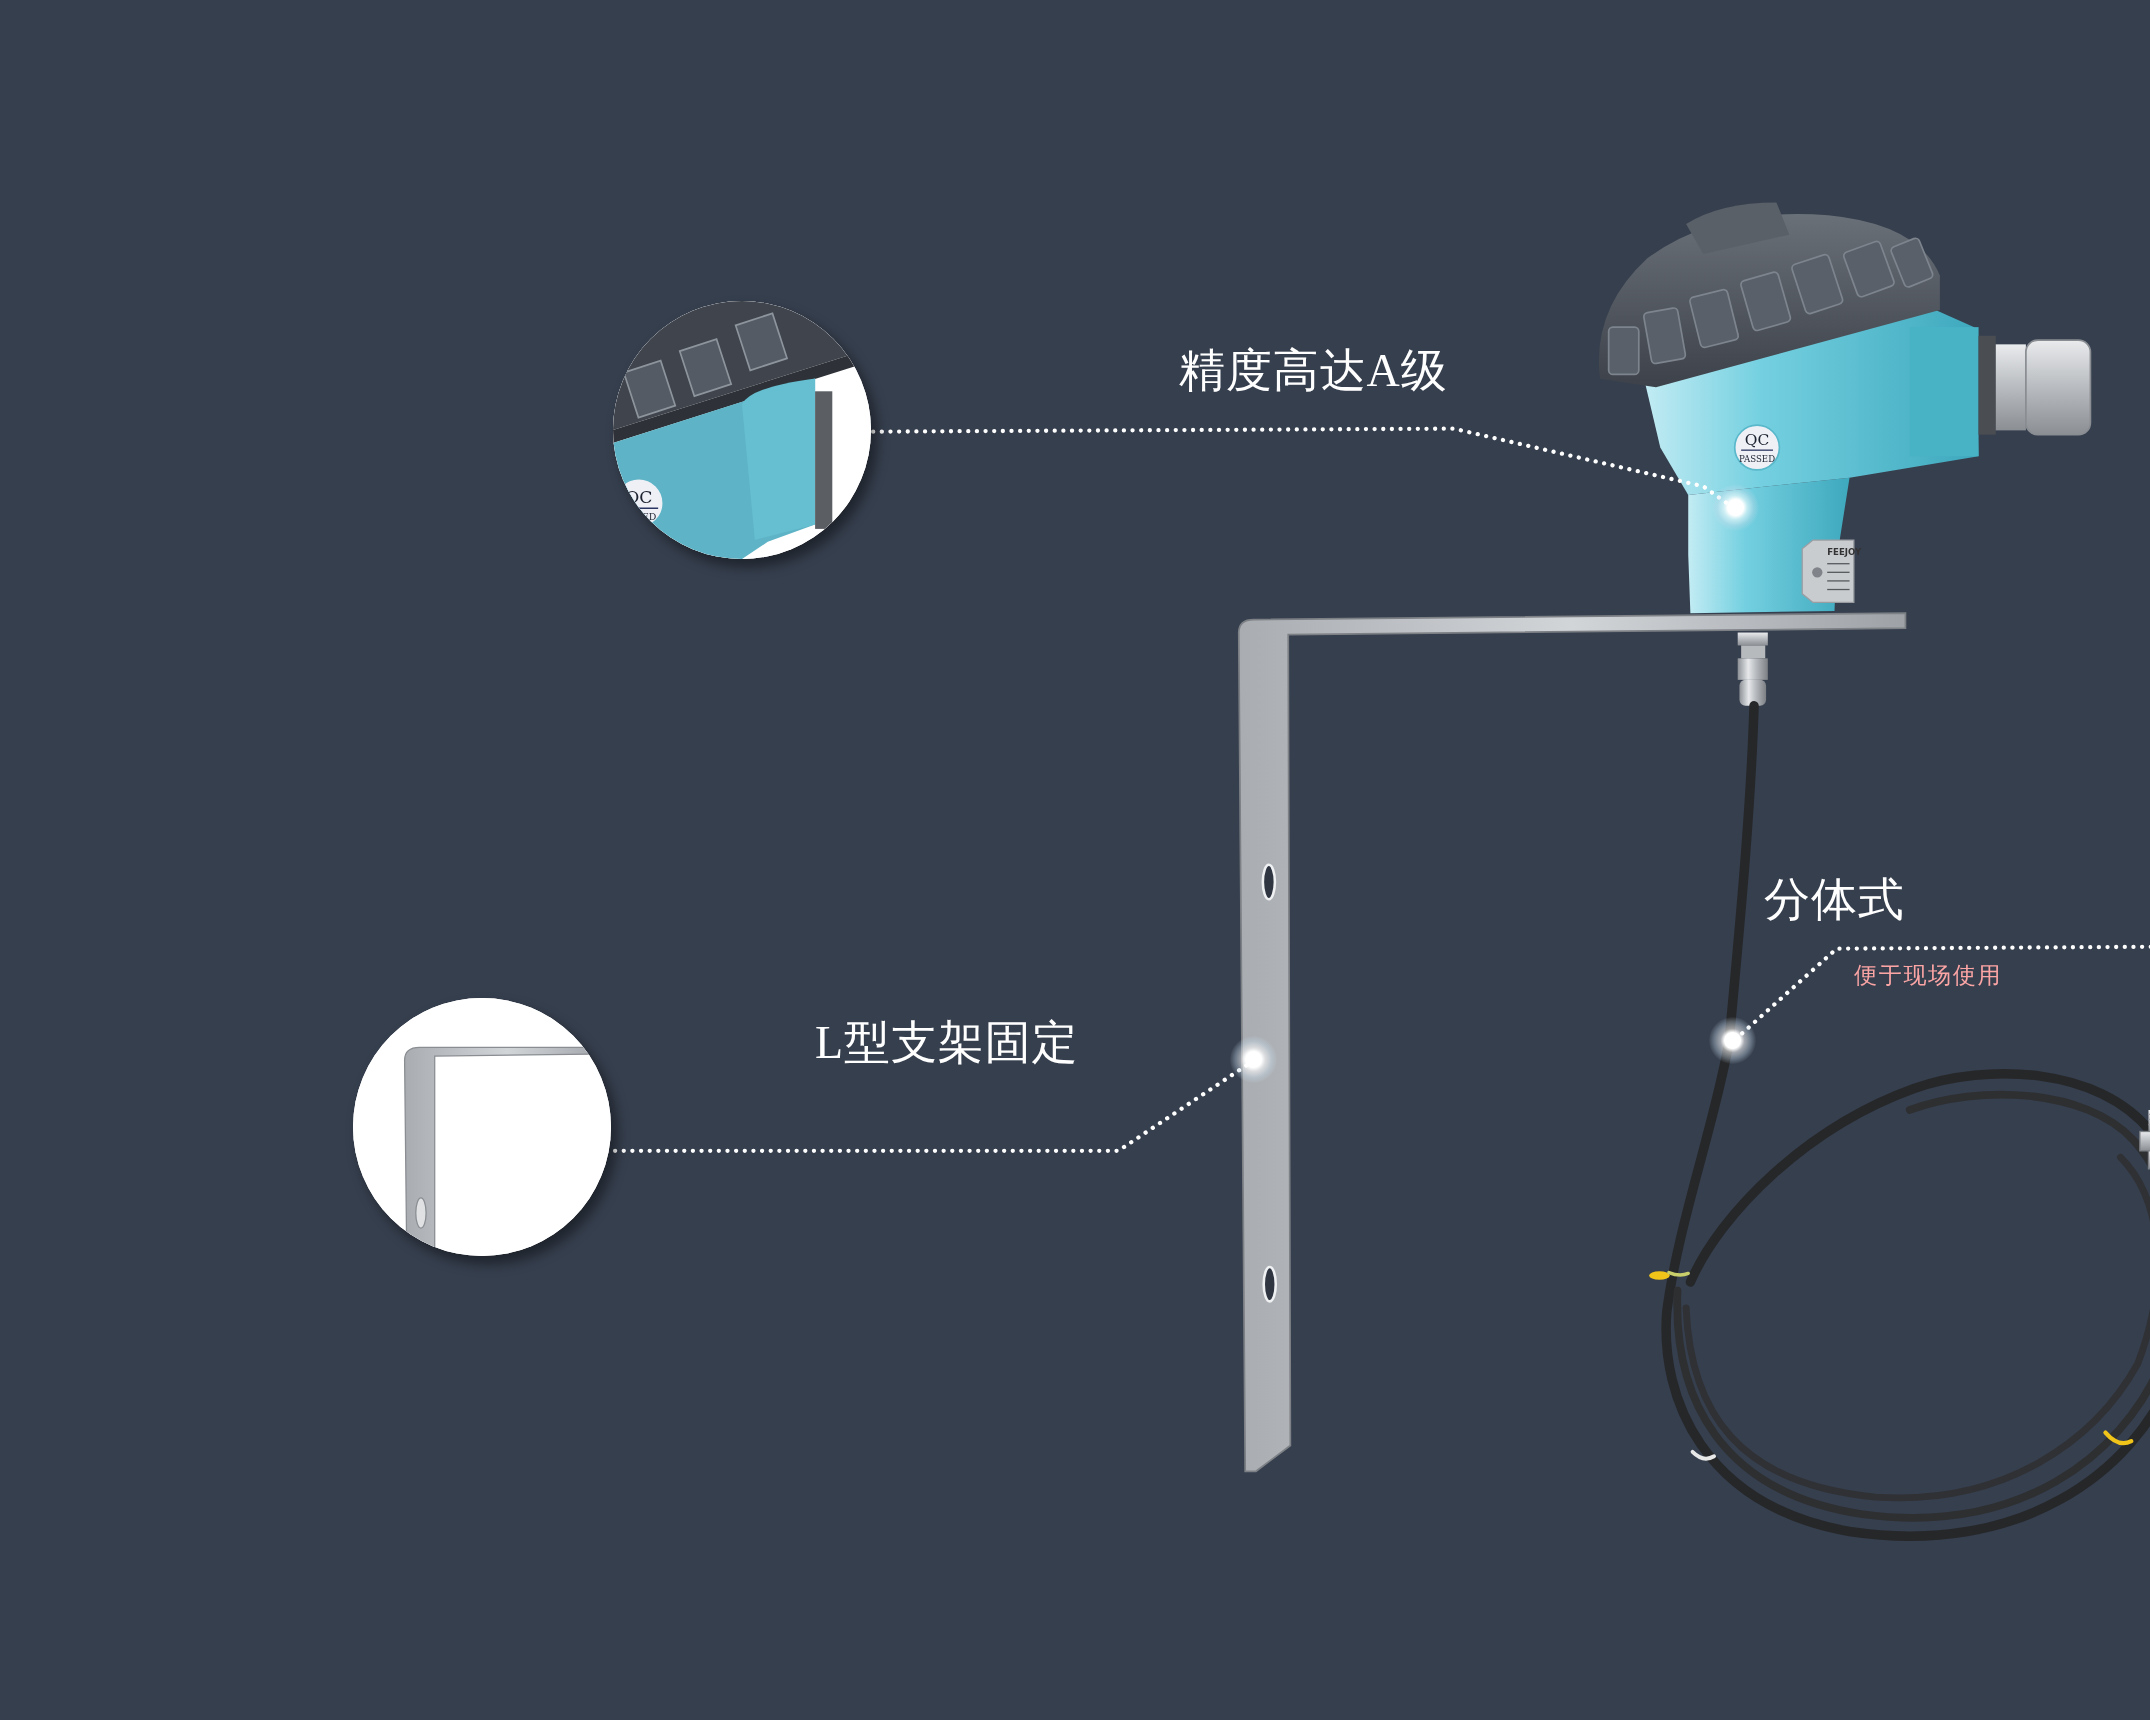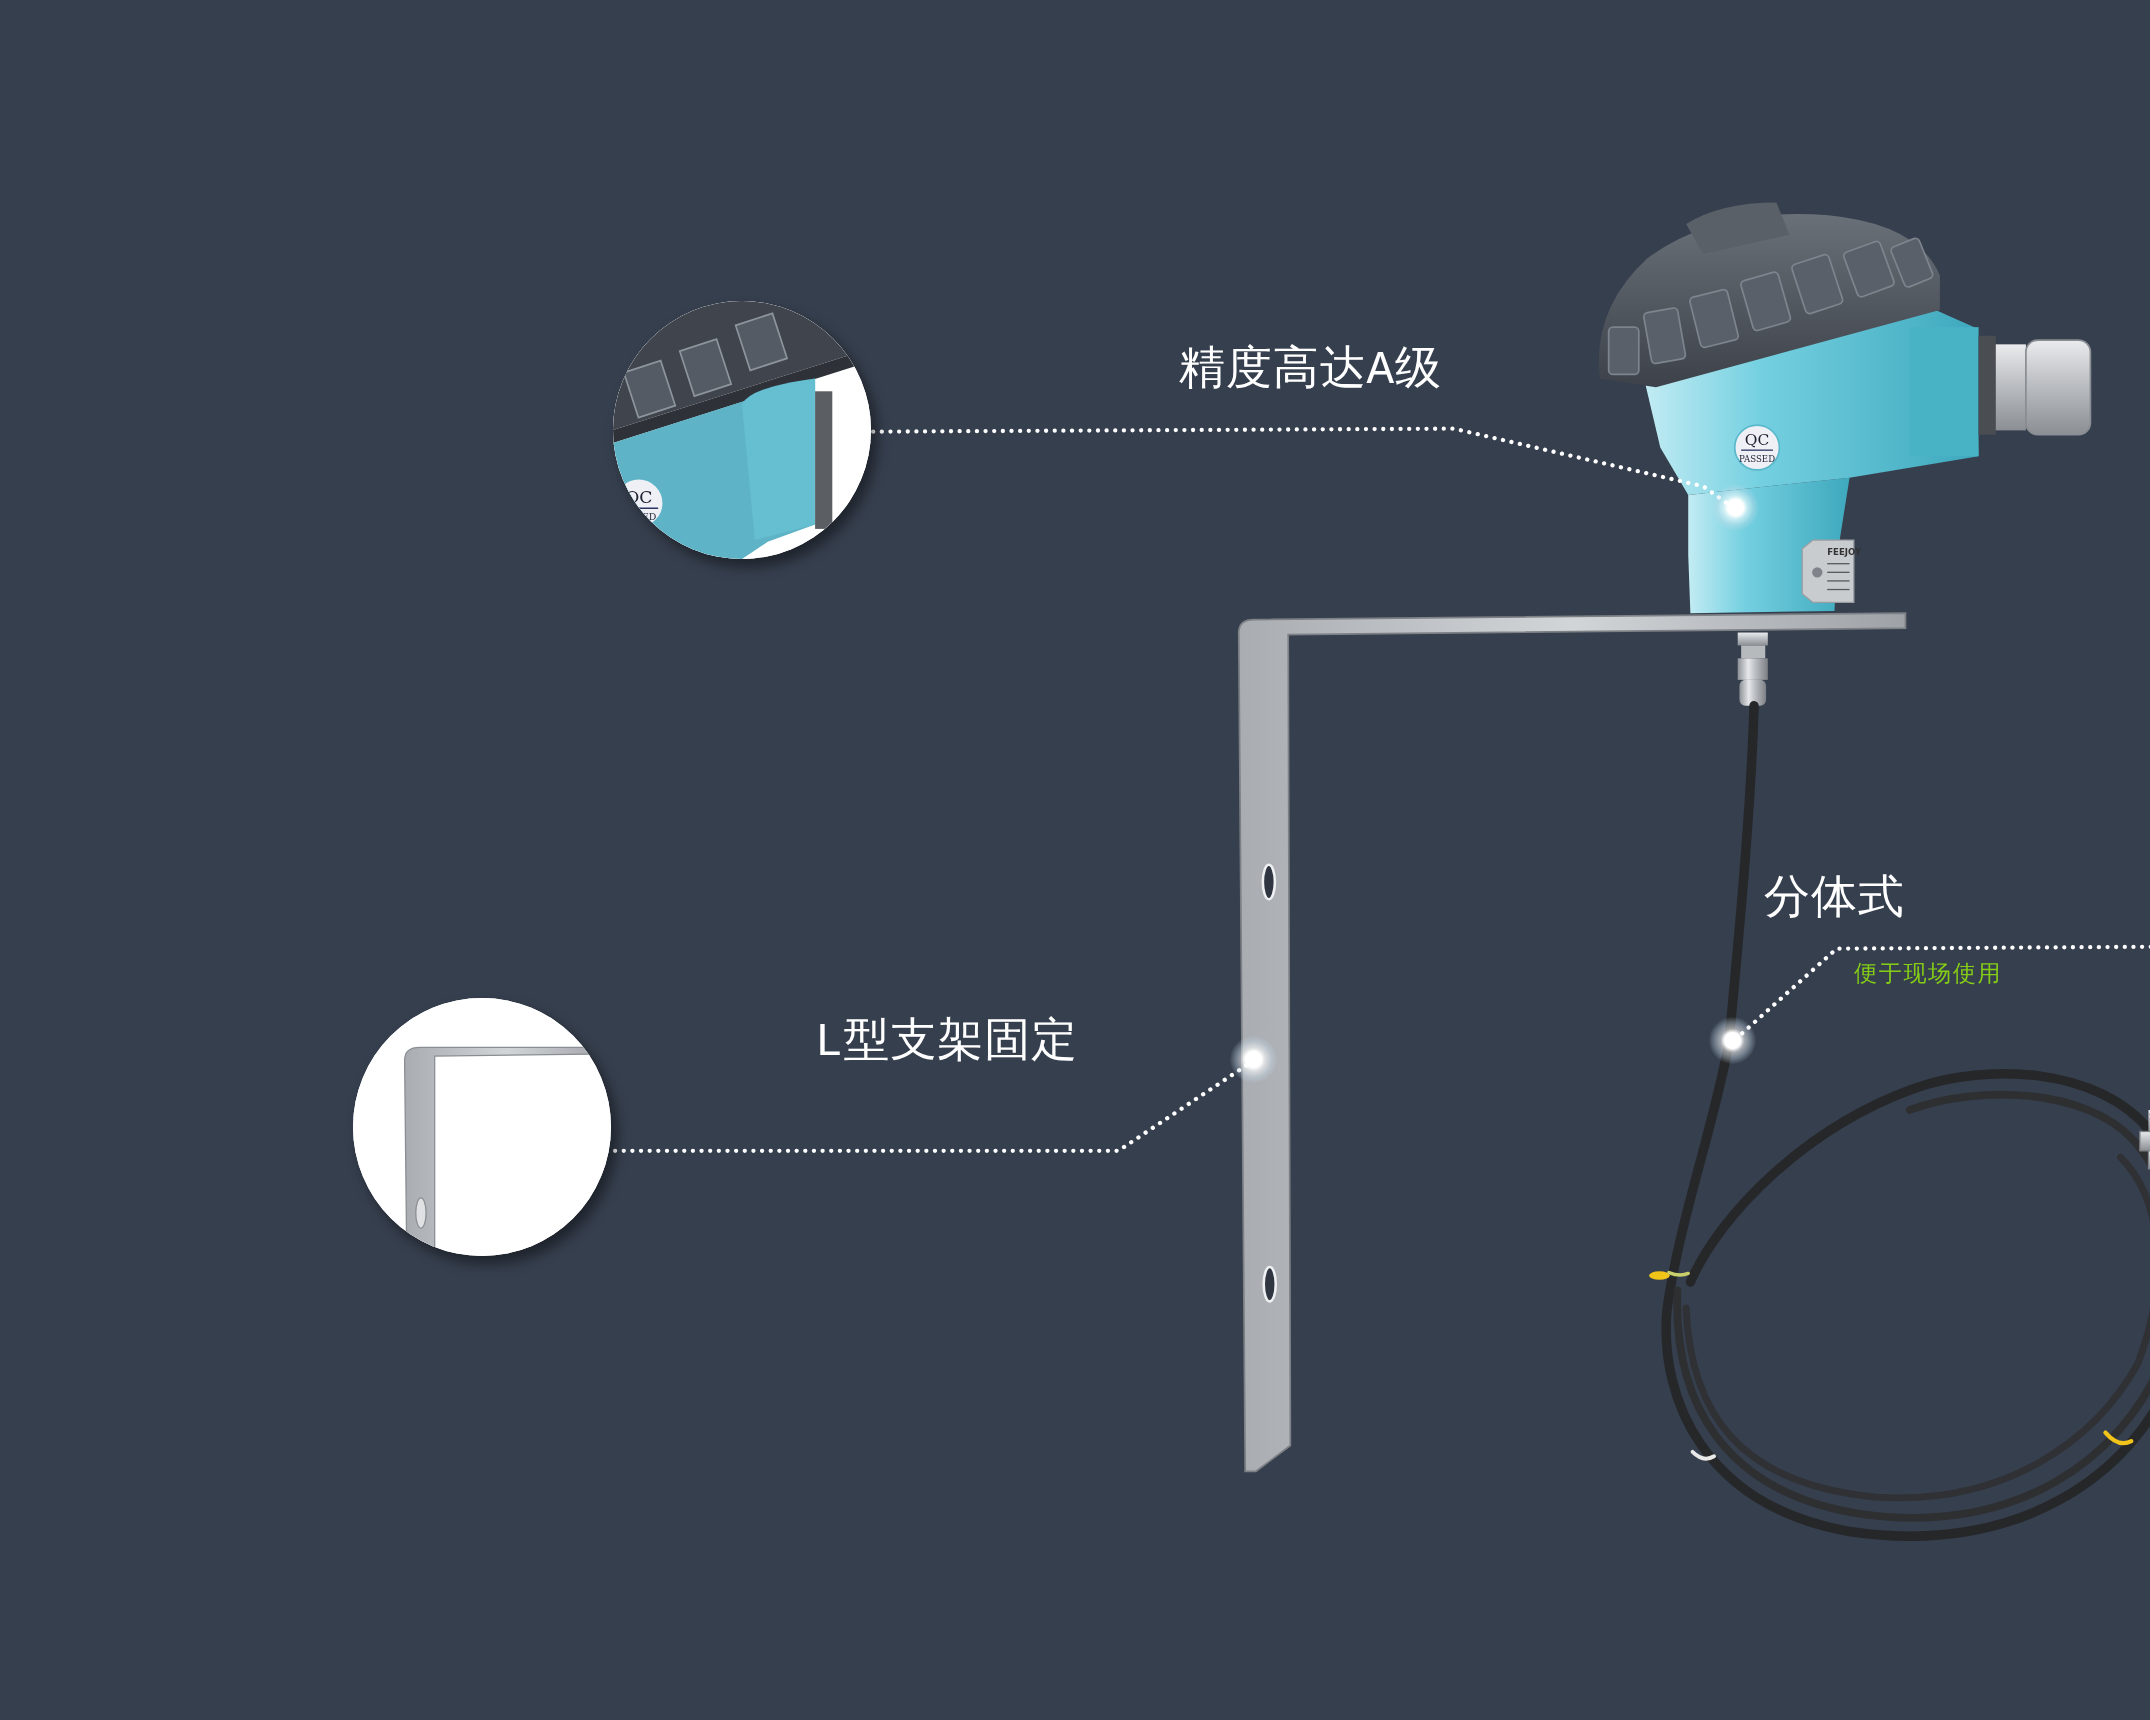--- a/index.html
+++ b/index.html
@@ -5,25 +5,25 @@
   html, body { margin: 0; padding: 0; }
   body {
     width: 3441px; height: 1721px; overflow: hidden;
     background: #363f4e;
     font-family: "DejaVu Sans", "Liberation Sans", sans-serif;
     position: relative;
   }
   .stage { position: absolute; left: 0; top: 0; width: 3441px; height: 1721px; }
   .label {
     position: absolute; color: #ffffff; white-space: nowrap;
-    font-family: Liberation Mono, monospace;
+    font-family: Liberation Serif, serif;
     letter-spacing: 0.9px;
   }
   .label.big { font-size: 46px; font-weight: 400; line-height: 1; }
-  .label.sub { font-size: 23px; font-weight: 300; line-height: 1; color: #84cc16; letter-spacing: 1.7px; }
+  .label.sub { font-size: 23px; font-weight: 300; line-height: 1; color: #fca5a5; letter-spacing: 1.7px; }
 
   .inset {
     position: absolute; border-radius: 50%; overflow: hidden; background: #ffffff;
     box-shadow: 6px 7.7px 13px rgba(0,0,0,0.45);
   }
 
   .hotspot {
     position: absolute; width: 47px; height: 47px; margin: -24px 0 0 -24px;
     border-radius: 50%;
     background: radial-gradient(circle, #ffffff 0%, #ffffff 24%, rgba(255,255,255,0.55) 36%, rgba(200,220,235,0.35) 55%, rgba(200,220,235,0) 72%);

